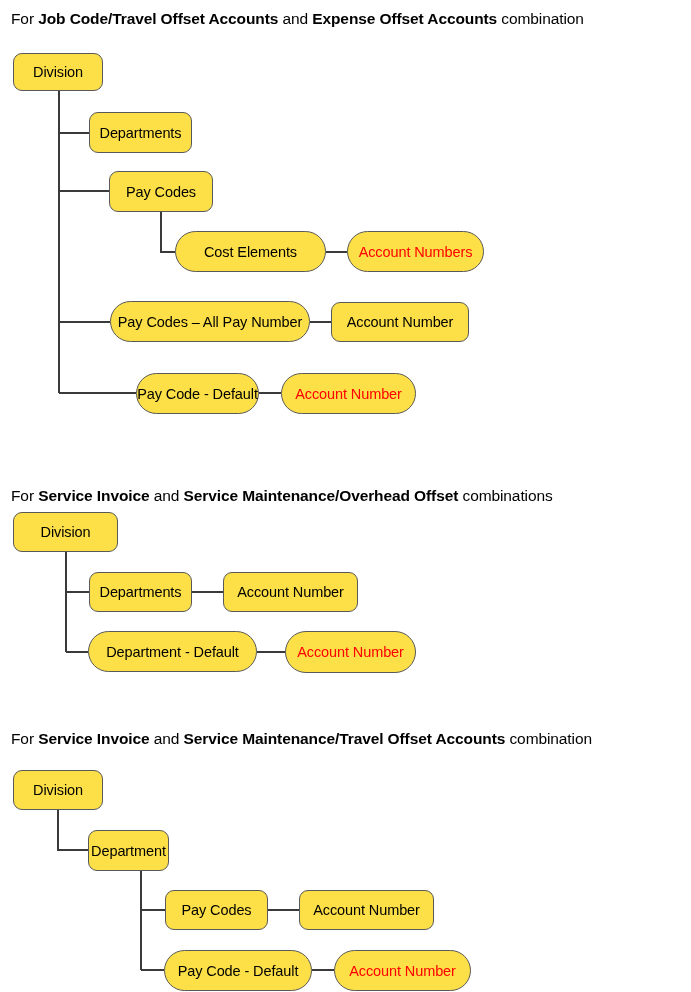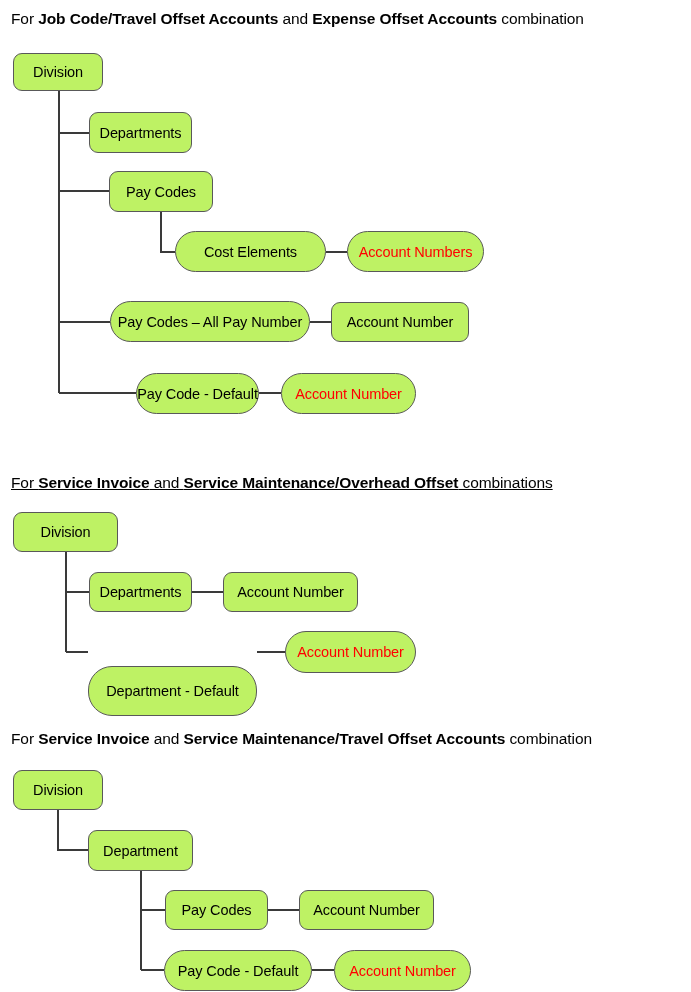--- a/index.html
+++ b/index.html
@@ -36,21 +36,21 @@
     white-space: nowrap;
     letter-spacing: -0.1px;
   }
   .caption b {
     font-weight: bold;
   }
   .node {
     position: absolute;
     box-sizing: border-box;
     border: 1.4px solid #595959;
-    background: #bef264;
+    background: #fde047;
     display: flex;
     align-items: center;
     justify-content: center;
     font-size: 14.5px;
     color: #000000;
     white-space: nowrap;
     letter-spacing: -0.1px;
   }
   .node.round {
     border-radius: 9px;
@@ -118,41 +118,41 @@
   <div class="node pill" style="left:175px; top:231px; width:151px; height:41px;">Cost Elements</div>
 
   <div class="node pill" style="left:110px; top:301px; width:200px; height:41px;">Pay Codes – All Pay Number</div>
 
   <div class="node round" style="left:331px; top:302px; width:138px; height:40px;">Account Number</div>
 
   <div class="node pill" style="left:136px; top:373px; width:123px; height:41px;">Pay Code - Default</div>
 
   <div class="node pill acct" style="left:281px; top:373px; width:135px; height:41px;">Account Number</div>
 
-  <div class="caption" style="left:11px; top:473px;text-decoration:underline;">
+  <div class="caption" style="left:11px; top:486px;">
     <span>For </span><b>Service Invoice</b><span> and </span><b>Service Maintenance/Overhead Offset</b><span> combinations</span>
   </div>
 
   <div class="node round" style="left:13px; top:512px; width:105px; height:40px;">Division</div>
 
   <div class="node round" style="left:89px; top:572px; width:103px; height:40px;">Departments</div>
 
   <div class="node round" style="left:223px; top:572px; width:135px; height:40px;">Account Number</div>
 
-  <div class="node pill" style="left:88px; top:666px; width:169px; height:50px;">Department - Default</div>
+  <div class="node pill" style="left:88px; top:631px; width:169px; height:41px;">Department - Default</div>
 
   <div class="node pill acct" style="left:285px; top:631px; width:131px; height:42px;">Account Number</div>
 
   <div class="caption" style="left:11px; top:729px;">
     <span>For </span><b>Service Invoice</b><span> and </span><b>Service Maintenance/Travel Offset Accounts</b><span> combination</span>
   </div>
 
   <div class="node round" style="left:13px; top:770px; width:90px; height:40px;">Division</div>
 
-  <div class="node round" style="left:88px; top:830px; width:105px; height:41px;">Department</div>
+  <div class="node round" style="left:88px; top:830px; width:81px; height:41px;">Department</div>
 
   <div class="node round" style="left:165px; top:890px; width:103px; height:40px;">Pay Codes</div>
 
   <div class="node round" style="left:299px; top:890px; width:135px; height:40px;">Account Number</div>
 
   <div class="node pill" style="left:164px; top:950px; width:148px; height:41px;">Pay Code - Default</div>
 
   <div class="node pill acct" style="left:334px; top:950px; width:137px; height:41px;">Account Number</div>
 
 </div>

